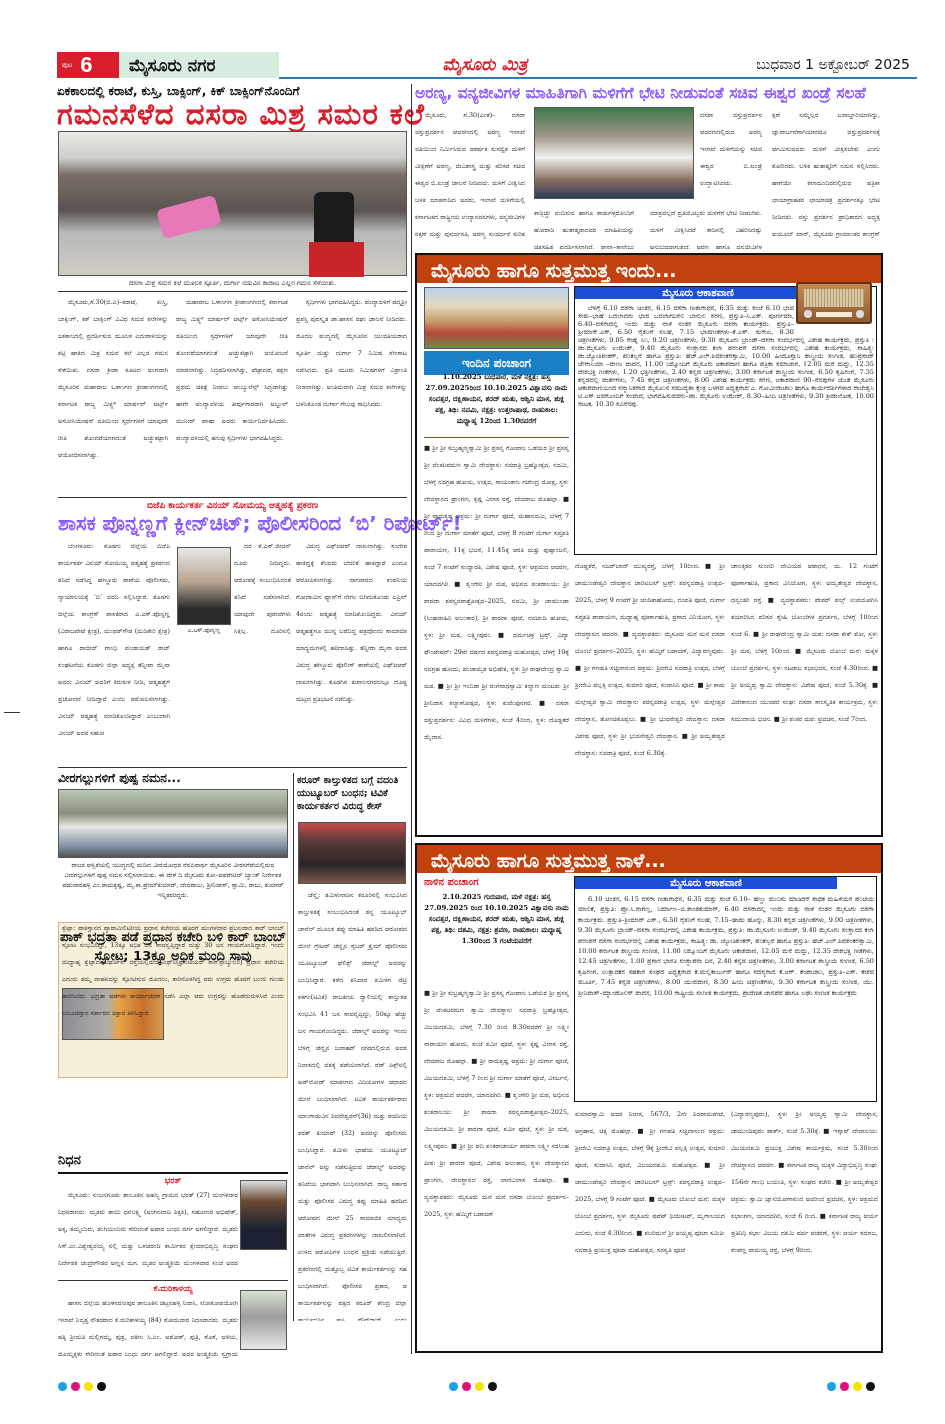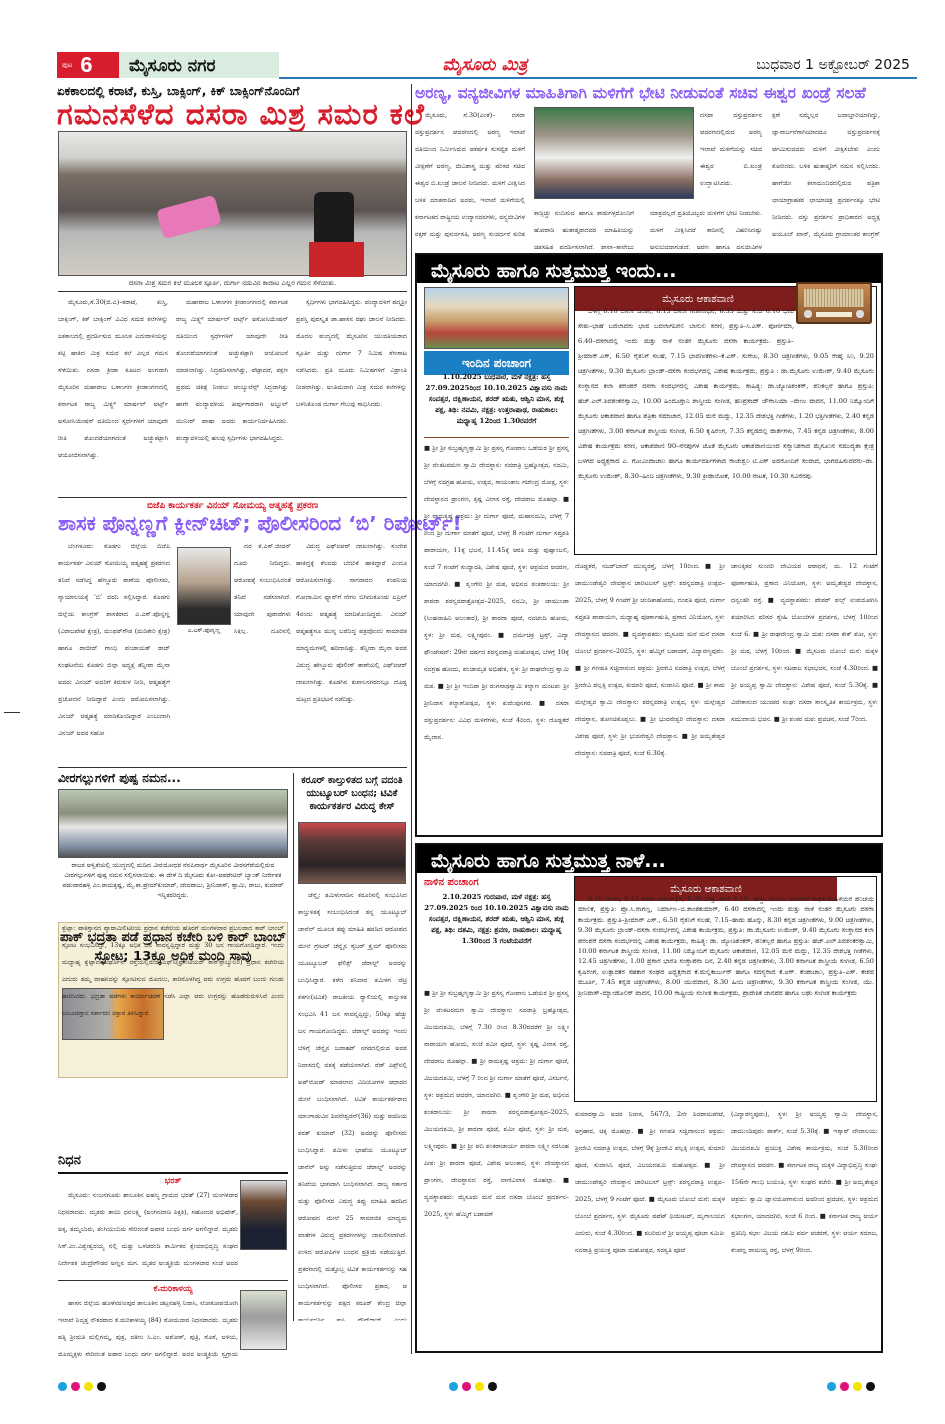--- a/index.html
+++ b/index.html
@@ -16,22 +16,22 @@
 #mast-rule{left:279px;top:77px;width:638px;height:2px;background:#2a7ab8}
 
 .kick{font-size:12px;font-weight:bold;color:#111}
 .head-red{font-size:29px;font-weight:bold;color:#d81d2c;letter-spacing:1px}
 .head-black{font-size:20px;font-weight:bold;color:#8b5cf6}
 .photo{background:linear-gradient(135deg,#9a9a9a,#c9c0b4 40%,#6f6f6f);border:1px solid #555}
 .caption{font-size:6.8px;text-align:center;color:#111;line-height:11px}
 .rule{height:1px;background:#333}
 .vrule{width:1px;background:#333}
 
-.bluehdr{background:#000000;color:#fff;font-size:19px;font-weight:bold;padding:4px 14px}
-.redbar{background:#7f1d1d;color:#fff;font-size:10px;text-align:center;padding:6px 0;font-weight:normal}
+.bluehdr{background:#c2410c;color:#fff;font-size:19px;font-weight:bold;padding:4px 14px}
+.redbar{background:#1d4ed8;color:#fff;font-size:10px;text-align:center;padding:0 0;font-weight:bold}
 .bluebar{background:#1a7fc4;color:#fff;font-size:12px;text-align:center;padding:5px 0;font-weight:bold}
 .panch{font-family:"DejaVu Serif",serif;font-size:7px;line-height:11px;text-align:center;font-weight:bold;color:#111}
 .box{border:2px solid #111}
 .regdot{width:9px;height:9px;border-radius:50%;display:inline-block;margin-right:4px}
 </style>
 </head>
 <body>
 
 <div id="page-badge" class="abs">
   <span class="pt">ಪುಟ</span>
@@ -75,21 +75,21 @@
 <div class="abs txt" style="left:296px;top:538px;width:111px;height:202px">
     <p>ವಿರುದ್ಧ ಎಫ್‌ಐಆರ್ ದಾಖಲಾಗಿತ್ತು. ಸಂದೇಶ ಹಾಕಿದ್ದಕ್ಕೆ ಕೆಲವರು ಬೆದರಿಕೆ ಹಾಕಿದ್ದಾರೆ ಎಂದೂ ಆರೋಪಿಸಲಾಗಿತ್ತು. ನಾಗವಾರದ ಕಂಪನಿಯ ಗೋದಾಮಿನ ಫ್ಯಾನ್‌ಗೆ ನೇಣು ಬಿಗಿದುಕೊಂಡು ಏಪ್ರಿಲ್ 4ರಂದು ಆತ್ಮಹತ್ಯೆ ಮಾಡಿಕೊಂಡಿದ್ದರು. ವಿನಯ್ ಆತ್ಮಹತ್ಯೆಗೂ ಮುನ್ನ ಬರೆದಿದ್ದ ಪತ್ರವೊಂದು ಸಾಮಾಜಿಕ ಮಾಧ್ಯಮಗಳಲ್ಲಿ ಹರಿದಾಡಿತ್ತು. ತೆನ್ನೀರಾ ಮೈನಾ ಅವರ ವಿರುದ್ಧ ಹೆಣ್ಣೂರು ಪೊಲೀಸ್ ಠಾಣೆಯಲ್ಲಿ ಎಫ್‌ಐಆರ್ ದಾಖಲಾಗಿತ್ತು. ಕೊಡಗಿನ ಕುಶಾಲನಗರದಲ್ಲೂ ದೊಡ್ಡ ಮಟ್ಟದ ಪ್ರತಿಭಟನೆ ನಡೆದಿತ್ತು.</p>
   </div>
 <div class="abs rule" style="left:58px;top:767px;width:349px"></div>
 
 <div class="abs" style="left:58px;top:771px;width:230px;font-size:12px;font-weight:bold">ವೀರಗಲ್ಲುಗಳಿಗೆ ಪುಷ್ಪ ನಮನ...</div>
 <div class="abs photo" style="left:58px;top:789px;width:230px;height:69px;background:linear-gradient(180deg,#bcc9b3,#8a8f7e 35%,#e6e6e4 55%,#7f8ea4 85%,#555)"></div>
 <div class="abs caption" style="left:58px;top:860px;width:230px;font-size:6.4px;line-height:10px">ರಾಜರ ಆಳ್ವಿಕೆಯಲ್ಲಿ ಯುದ್ಧದಲ್ಲಿ ಮಡಿದ ವೀರಯೋಧರ ನೆನಪಿನಾರ್ಥ ಮೈಸೂರಿನ ವೀರನಗೆರೆಯಲ್ಲಿರುವ ವೀರಗಲ್ಲುಗಳಿಗೆ ಪುಷ್ಪ ನಮನ ಸಲ್ಲಿಸಲಾಯಿತು. ಈ ವೇಳೆ ದಿ ಮೈಸೂರು ಕೋ–ಆಪರೇಟಿವ್ ಬ್ಯಾಂಕ್ ನಿರ್ದೇಶಕ ಪಡುವಾರಹಳ್ಳಿ ಎಂ.ರಾಮಕೃಷ್ಣ, ಮೈ.ಕಾ.ಪ್ರೇಮ್‌ಕುಮಾರ್, ದೇವರಾಜು, ಶ್ರೀನಿವಾಸ್, ಸ್ವಾಮಿ, ರಾಜು, ಕುಮಾರ್ ಇನ್ನಿತರರಿದ್ದರು.</div>
 
 <div class="abs vrule" style="left:293px;top:773px;height:548px"></div>
-<div class="abs" style="left:297px;top:773px;width:110px;text-align:center;font-size:9.5px;font-weight:bold;line-height:13px">ಕರೂರ್ ಕಾಲ್ತುಳಿತದ ಬಗ್ಗೆ ವದಂತಿ ಯುಟ್ಯೂಬರ್ ಬಂಧನ; ಟಿವಿಕೆ ಕಾರ್ಯಕರ್ತರ ವಿರುದ್ಧ ಕೇಸ್</div>
+<div class="abs" style="left:297px;top:773px;width:110px;font-size:9.5px;font-weight:bold;line-height:13px">ಕರೂರ್ ಕಾಲ್ತುಳಿತದ ಬಗ್ಗೆ ವದಂತಿ ಯುಟ್ಯೂಬರ್ ಬಂಧನ; ಟಿವಿಕೆ ಕಾರ್ಯಕರ್ತರ ವಿರುದ್ಧ ಕೇಸ್</div>
 <div class="abs photo" style="left:298px;top:822px;width:108px;height:62px;background:linear-gradient(180deg,#c7494b,#5c3a3a 30%,#2b2424 70%,#7a5b4f)"></div>
 <div class="abs txt" style="left:298px;top:887px;width:109px;height:434px">
     <p>ಚೆನ್ನೈ: ತಮಿಳುನಾಡಿನ ಕರೂರಿನಲ್ಲಿ ಸಂಭವಿಸಿದ ಕಾಲ್ತುಳಿತಕ್ಕೆ ಸಂಬಂಧಿಸಿದಂತೆ ತನ್ನ ಯೂಟ್ಯೂಬ್ ಚಾನೆಲ್ ಮೂಲಕ ತಪ್ಪು ಮಾಹಿತಿ ಹರಡಿದ ಆರೋಪದ ಮೇಲೆ ಗ್ರೇಟರ್ ಚೆನ್ನೈನ ಸೈಬರ್ ಕ್ರೈಮ್ ಪೊಲೀಸರು ಯೂಟ್ಯೂಬರ್ ಫೆಲಿಕ್ಸ್ ಜೆರಾಲ್ಡ್ ಅವರನ್ನು ಬಂಧಿಸಿದ್ದಾರೆ. ಕಳೆದ ಶನಿವಾರ ತಮಿಳಗ ವೆಟ್ರಿ ಕಳಗಂ(ಟಿವಿಕೆ) ರಾಜಕೀಯ ರ್‍ಯಾಲಿಯಲ್ಲಿ ಕಾಲ್ತುಳಿತ ಸಂಭವಿಸಿ 41 ಜನ ಸಾವನ್ನಪ್ಪಿದ್ದು, 50ಕ್ಕೂ ಹೆಚ್ಚು ಜನ ಗಾಯಗೊಂಡಿದ್ದರು. ಜೆರಾಲ್ಡ್ ಅವರನ್ನು ಇಂದು ಬೆಳಿಗ್ಗೆ ಚೆನ್ನೈನ ಜವಾಹರ್ ನಗರದಲ್ಲಿರುವ ಅವರ ನಿವಾಸದಲ್ಲಿ ವಶಕ್ಕೆ ಪಡೆಯಲಾಗಿದೆ. ರೆಡ್ ಪಿಕ್ಸ್‌ನಲ್ಲಿ ಅಪ್‌ಲೋಡ್ ಮಾಡಲಾದ ವಿಡಿಯೋಗಳ ಆಧಾರದ ಮೇಲೆ ಬಂಧಿಸಲಾಗಿದೆ. ಟಿವಿಕೆ ಕಾರ್ಯಕರ್ತರಾದ ಮಾಂಗಾಡುವಿನ ಶಿವನೇಶ್ವರನ್(36) ಮತ್ತು ಆವಡಿಯ ಶರತ್ ಕುಮಾರ್ (32) ಅವರನ್ನು ಪೊಲೀಸರು ಬಂಧಿಸಿದ್ದಾರೆ. ತಮಿಳು ಭಾಷೆಯ ಯೂಟ್ಯೂಬ್ ಚಾನೆಲ್ ಅನ್ನು ನಡೆಸುತ್ತಿರುವ ಜೆರಾಲ್ಡ್ ಅವರನ್ನು ತನಿಖೆಯ ಭಾಗವಾಗಿ ಬಂಧಿಸಲಾಗಿದೆ. ರಾಜ್ಯ ಸರ್ಕಾರ ಮತ್ತು ಪೊಲೀಸರ ವಿರುದ್ಧ ತಪ್ಪು ಮಾಹಿತಿ ಹರಡಿದ ಆರೋಪದ ಮೇಲೆ 25 ಸಾಮಾಜಿಕ ಮಾಧ್ಯಮ ಖಾತೆಗಳ ವಿರುದ್ಧ ಪ್ರಕರಣಗಳನ್ನು ದಾಖಲಿಸಲಾಗಿದೆ. ಉಳಿದ ಆರೋಪಿಗಳ ಬಂಧನ ಪ್ರಕ್ರಿಯೆ ನಡೆಯುತ್ತಿದೆ. ಪ್ರಕರಣದಲ್ಲಿ ಮತ್ತೊಬ್ಬ ಟಿವಿಕೆ ಕಾರ್ಯಕರ್ತನನ್ನು ಸಹ ಬಂಧಿಸಲಾಗಿದೆ. ಪೊಲೀಸರ ಪ್ರಕಾರ, ಆ ಕಾರ್ಯಕರ್ತನನ್ನು ಪಕ್ಷದ ಕರೂರ್ ಕೇಂದ್ರ ಜಿಲ್ಲಾ ಕಾರ್ಯದರ್ಶಿ ಕಾಸಿ ಪೌನ್‌ರಾಜ್ ಎಂದು ಗುರುತಿಸಲಾಗಿದೆ.</p>
   </div>
 
 <div class="abs" style="left:58px;top:922px;width:230px;height:156px;background:#f6efd9;border:1px solid #c9b98f"></div>
 <div class="abs" style="left:60px;top:927px;width:226px;text-align:center;font-size:13px;font-weight:bold;line-height:19px">ಪಾಕ್ ಭದ್ರತಾ ಪಡೆ ಪ್ರಧಾನ ಕಚೇರಿ ಬಳಿ ಕಾರ್ ಬಾಂಬ್ ಸ್ಫೋಟ; 13ಕ್ಕೂ ಅಧಿಕ ಮಂದಿ ಸಾವು</div>
 <div class="abs photo" style="left:62px;top:988px;width:102px;height:52px;background:linear-gradient(90deg,#8d8f94 0,#b0aea8 45%,#e6a54a 55%,#c8702a 80%,#d59a52)"></div>
 <div class="abs txt" style="left:62px;top:920px;width:222px;height:108px">
     <p style="text-indent:0">ಕ್ವೆಟ್ಟಾ: ಪಾಕಿಸ್ತಾನದ ಪ್ಯಾರಾಮಿಲಿಟರಿಯ ಪ್ರಧಾನ ಕಚೇರಿಯ ಹೊರಗೆ ಮಂಗಳವಾರ ಪ್ರಬಲವಾದ ಕಾರ್ ಬಾಂಬ್ ಸ್ಫೋಟ ಸಂಭವಿಸಿದ್ದು, 13ಕ್ಕೂ ಅಧಿಕ ಜನ ಸಾವನ್ನಪ್ಪಿದ್ದಾರೆ ಮತ್ತು 30 ಜನ ಗಾಯಗೊಂಡಿದ್ದಾರೆ. ಇಂದು ಮಧ್ಯಾಹ್ನ ಕ್ವೆಟ್ಟಾದ ಜರ್ಘೂನ್ ರಸ್ತೆಯಲ್ಲಿರುವ ಎಫ್‌ಸಿ(ಫ್ರಾಂಟಿಯರ್ ಕಾನ್‌ಸ್ಟಾಬ್ಯುಲರಿ) ಪ್ರಧಾನ ಕಚೇರಿಯ ಎದುರು ತಮ್ಮ ವಾಹನವನ್ನು ಸ್ಫೋಟಿಸುವ ಮೊದಲು, ಕಾರಿನೊಳಗಿದ್ದ ಆರು ಉಗ್ರರು ಹೊರಗೆ ಬಂದು ಗುಂಡು ಹಾರಿಸಿದರು. ಭದ್ರತಾ ಪಡೆಗಳು ಕಾರ್ಯಾಚರಣೆ ನಡೆಸಿ ಎಲ್ಲಾ ಆರು ಉಗ್ರರನ್ನು ಹೊಡೆದುರುಳಿಸಿವೆ ಎಂದು ಬಲೂಚಿಸ್ತಾನ ಸರ್ಕಾರದ ವಕ್ತಾರ ತಿಳಿಸಿದ್ದಾರೆ.</p>
@@ -140,21 +140,21 @@
   </div>
 
 <div class="abs" style="left:574px;top:286px;width:303px;height:269px;border:1px solid #111"></div>
 <div class="abs redbar" style="left:575px;top:287px;width:246px;font-size:10px">ಮೈಸೂರು ಆಕಾಶವಾಣಿ</div>
 <div class="abs" style="left:796px;top:282px;width:76px;height:42px;background:linear-gradient(180deg,#c68a52,#8e5a30);border:2px solid #5a3418;border-radius:3px">
   <div style="position:absolute;left:6px;top:5px;width:60px;height:18px;background:repeating-linear-gradient(90deg,#d9c8a4 0 2px,#b59c70 2px 3px)"></div>
   <div style="position:absolute;left:6px;top:26px;width:8px;height:8px;border-radius:50%;background:#ddd"></div>
   <div style="position:absolute;left:58px;top:26px;width:8px;height:8px;border-radius:50%;background:#ddd"></div>
   <div style="position:absolute;left:18px;top:28px;width:36px;height:5px;background:#f2ebd8"></div>
 </div>
-<div class="abs txt" style="left:578px;top:304px;width:296px;height:250px;font-size:6.5px;line-height:15px">
+<div class="abs txt" style="left:578px;top:304px;width:296px;height:250px;font-size:6.5px;line-height:8px">
     <span style="float:right;width:80px;height:32px"></span>
     <p>ಬೆಳಿಗ್ಗೆ 6.10 ದಸರಾ ಚಿಂತನ, 6.15 ದಸರಾ ಗೀತಾರಾಧನ, 6.35 ಮತ್ತು ಸಂಜೆ 6.10 ಭಾವ ಸೇತು–ಭಾಷೆ ಬದಲಾದರು ಭಾವ ಬದಲಾಗದಿರಲಿ ಬಾನುಲಿ ಸರಣಿ, ಪ್ರಸ್ತುತಿ–ಸಿ.ಎಸ್. ಪೂರ್ಣಿಮಾ, 6.40–ದಸರಾದಲ್ಲಿ ಇಂದು ಮತ್ತು ನಾಳೆ ನಂತರ ಮೈಸೂರು ದಸರಾ ಕಾರ್ಯಕ್ರಮ. ಪ್ರಸ್ತುತಿ–ಶ್ರೀಮಾನ್.ಎಸ್, 6.50 ರೈತರಿಗೆ ಸಲಹೆ, 7.15 ಭಾವಗೀತೆಗಳು–ಕೆ.ಎಸ್. ಸುರೇಖ, 8.30 ಚಿತ್ರಗೀತೆಗಳು, 9.05 ರೇಷ್ಮೆ ಸಿರಿ, 9.20 ಚಿತ್ರಗೀತೆಗಳು, 9.30 ಮೈಸೂರು ಬ್ರಾಂಡ್–ದಸರಾ ಸಂದರ್ಭದಲ್ಲಿ ವಿಶೇಷ ಕಾರ್ಯಕ್ರಮ, ಪ್ರಸ್ತುತಿ : ಡಾ.ಮೈಸೂರು ಉಮೇಶ್, 9.40 ಮೈಸೂರು ಸಂಸ್ಥಾನದ ಕಲಾ ಪರಂಪರೆ ದಸರಾ ಸಂದರ್ಭದಲ್ಲಿ ವಿಶೇಷ ಕಾರ್ಯಕ್ರಮ, ಸಾಹಿತ್ಯ: ಡಾ.ಜ್ಯೋತಿಶಂಕರ್, ಪರಿಕಲ್ಪನೆ ಹಾಗೂ ಪ್ರಸ್ತುತಿ: ಹೆಚ್.ಎಲ್.ಶಿವಶಂಕರಸ್ವಾಮಿ, 10.00 ಹಿಂದೂಸ್ತಾನಿ ಶಾಸ್ತ್ರೀಯ ಸಂಗೀತ, ಹರಿಪ್ರಸಾದ್ ಚೌರಾಸಿಯಾ –ವೇಣು ವಾದನ, 11.00 ನಿಮ್ಮೊಂದಿಗೆ ಮೈಸೂರು ಆಕಾಶವಾಣಿ ಹಾಗೂ ಪತ್ರಿಕಾ ಸಮಾಚಾರ, 12.05 ಮನೆ ಮದ್ದು, 12.35 ದೇಶಭಕ್ತಿ ಗೀತೆಗಳು, 1.20 ಭಕ್ತಿಗೀತೆಗಳು, 2.40 ಕನ್ನಡ ಚಿತ್ರಗೀತೆಗಳು, 3.00 ಕರ್ನಾಟಕ ಶಾಸ್ತ್ರೀಯ ಸಂಗೀತ, 6.50 ಕೃಷಿರಂಗ, 7.35 ಕನ್ನಡದಲ್ಲಿ ವಾರ್ತೆಗಳು, 7.45 ಕನ್ನಡ ಚಿತ್ರಗೀತೆಗಳು, 8.00 ವಿಶೇಷ ಕಾರ್ಯಕ್ರಮ ಸರಣಿ, ಆಕಾಶವಾಣಿ 90–ನೆನಪುಗಳ ಜೊತೆ ಮೈಸೂರು ಆಕಾಶವಾಣಿಯಿಂದ ಸನ್ಮಾನಿತರಾದ ಮೈಸೂರಿನ ಸಮುದ್ಯತಾ ಕ್ಷೇತ್ರ ಬಳಗದ ಅಧ್ಯಕ್ಷರಾದ ಎ. ಗೋವಿಂದಾಚಾರಿ ಹಾಗೂ ಕಾರ್ಯದರ್ಶಿಗಳಾದ ರಾಜೇಶ್ವರಿ ಟಿ.ಎಸ್ ಅವರೊಂದಿಗೆ ಸಂವಾದ, ಭಾಗವಹಿಸುವವರು–ಡಾ. ಮೈಸೂರು ಉಮೇಶ್, 8.30–ಹಿಂದಿ ಚಿತ್ರಗೀತೆಗಳು, 9.30 ಕ್ರೀಡಾಲೋಕ, 10.00 ನಾಟಕ, 10.30 ಸವಿನೆನಪು.</p>
   </div>
 
 <div class="abs txt" style="left:575px;top:558px;width:150px;height:275px">
     <p style="text-indent:0">ದೊಡ್ಡಕೆರೆ, ನಜರ್‌ಬಾದ್ ಮುಖ್ಯರಸ್ತೆ, ಬೆಳಗ್ಗೆ 10ರಿಂದ. ■ ಶ್ರೀ ಚಾಮುಂಡೇಶ್ವರಿ ದೇವಸ್ಥಾನ ಚಾರಿಟಬಲ್ ಟ್ರಸ್ಟ್: ಶರನ್ನವರಾತ್ರಿ ಉತ್ಸವ–2025, ಬೆಳಗ್ಗೆ 9 ಗಂಟೆಗೆ ಶ್ರೀ ಚಂಡಿಕಾಹೋಮ, ದಂಪತಿ ಪೂಜೆ, ದುರ್ಗಾ ಸಪ್ತಶತಿ ಪಾರಾಯಣ, ಮಧ್ಯಾಹ್ನ ಪೂರ್ಣಾಹುತಿ, ಪ್ರಸಾದ ವಿನಿಯೋಗ, ಸ್ಥಳ: ದೇವಸ್ಥಾನದ ಆವರಣ. ■ ವ್ಯವಸ್ಥಾಪಕರು: ಮೈಸೂರು ಮನೆ ಮನೆ ದಸರಾ ಬೊಂಬೆ ಪ್ರದರ್ಶನ–2025, ಸ್ಥಳ: ಹೆಮ್ಮಿಗೆ ಬಡಾವಣೆ, ವಿದ್ಯಾರಣ್ಯಪುರಂ. ■ ಶ್ರೀ ಗಣಪತಿ ಸಚ್ಚಿದಾನಂದ ಆಶ್ರಮ: ಶ್ರೀದೇವಿ ನವರಾತ್ರಿ ಉತ್ಸವ, ಬೆಳಗ್ಗೆ ಶ್ರೀದೇವಿ ಪಲ್ಲಕ್ಕಿ ಉತ್ಸವ, ಕುಮಾರಿ ಪೂಜೆ, ಸುವಾಸಿನಿ ಪೂಜೆ. ■ ಶ್ರೀ ಕಾಡು ಮಲ್ಲೇಶ್ವರ ಸ್ವಾಮಿ ದೇವಸ್ಥಾನ: ಶರನ್ನವರಾತ್ರಿ ಉತ್ಸವ, ಸ್ಥಳ: ಮಲ್ಲೇಶ್ವರ ದೇವಸ್ಥಾನ, ತೊಣಚಿಕೊಪ್ಪಲು. ■ ಶ್ರೀ ಭುವನೇಶ್ವರಿ ದೇವಸ್ಥಾನ: ದಸರಾ ವಿಶೇಷ ಪೂಜೆ, ಸ್ಥಳ: ಶ್ರೀ ಭುವನೇಶ್ವರಿ ದೇವಸ್ಥಾನ. ■ ಶ್ರೀ ಅಮೃತೇಶ್ವರ ದೇವಸ್ಥಾನ: ನವರಾತ್ರಿ ಪೂಜೆ, ಸಂಜೆ 6.30ಕ್ಕೆ.</p>
   </div>
 <div class="abs txt" style="left:731px;top:558px;width:147px;height:275px">
     <p style="text-indent:0">ಚಾಲಕ್ಕಿಕರ ಸುಂದರಿ ದೇವಿಯರ ಆರಾಧನೆ, ಮ. 12 ಗಂಟೆಗೆ ಪೂರ್ಣಾಹುತಿ, ಪ್ರಸಾದ ವಿನಿಯೋಗ, ಸ್ಥಳ: ಅಮೃತೇಶ್ವರ ದೇವಸ್ಥಾನ, ಧನ್ವಂತರಿ ರಸ್ತೆ. ■ ವ್ಯವಸ್ಥಾಪಕರು: ಪೇಪರ್ ಪಲ್ಪ್ ಉಪಯೋಗಿಸಿ ತಯಾರಿಸಿದ ಪರಿಸರ ಸ್ನೇಹಿ ಬೊಂಬೆಗಳ ಪ್ರದರ್ಶನ, ಬೆಳಗ್ಗೆ 10ರಿಂದ ಸಂಜೆ 6. ■ ಶ್ರೀ ರಾಘವೇಂದ್ರ ಸ್ವಾಮಿ ಮಠ: ದಸರಾ ಕೇಕ್ ಶೋ, ಸ್ಥಳ: ಶ್ರೀ ಮಠ, ಬೆಳಗ್ಗೆ 10ರಿಂದ. ■ ಮೈಸೂರು ಬೊಂಬೆ ಮನೆ: ಮಕ್ಕಳ ಬೊಂಬೆ ಪ್ರದರ್ಶನ, ಸ್ಥಳ: ನಟರಾಜ ಸಭಾಭವನ, ಸಂಜೆ 4.30ರಿಂದ. ■ ಶ್ರೀ ಅಯ್ಯಪ್ಪ ಸ್ವಾಮಿ ದೇವಸ್ಥಾನ: ವಿಶೇಷ ಪೂಜೆ, ಸಂಜೆ 5.30ಕ್ಕೆ. ■ ವಿವೇಕಾನಂದ ಯುವಕರ ಸಂಘ: ದಸರಾ ಸಾಂಸ್ಕೃತಿಕ ಕಾರ್ಯಕ್ರಮ, ಸ್ಥಳ: ಸಮುದಾಯ ಭವನ. ■ ಶ್ರೀ ಶಂಕರ ಮಠ: ಪ್ರವಚನ, ಸಂಜೆ 7ರಿಂದ.</p>
   </div>

